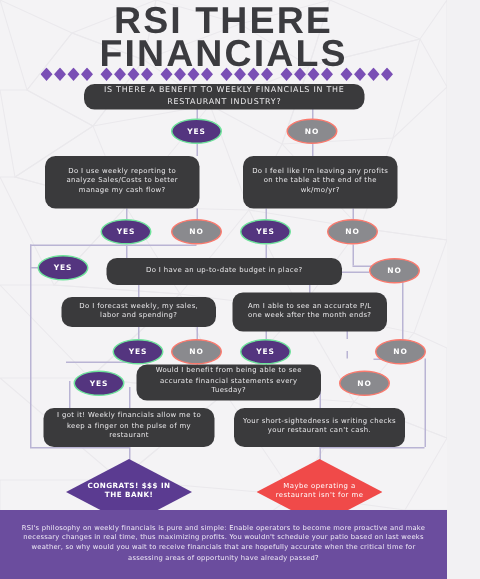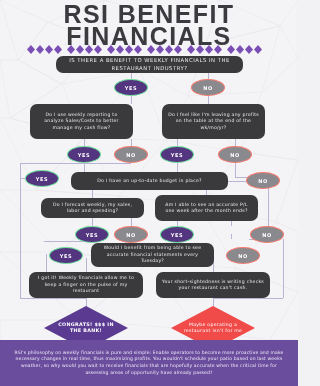--- a/index.html
+++ b/index.html
@@ -134,21 +134,21 @@
       <path d="M0,252 L60,252 L150,262 L80,320 Z"></path>
         <path d="M80,320 L150,262 L196,330 Z"></path>
       <path d="M196,330 L236,268 L298,292 L270,340 Z"></path>
       <path d="M0,320 L80,320 L120,386 L0,386 Z"></path>
         <path d="M120,386 L196,330 L230,386 Z"></path>
       <path d="M230,386 L270,340 L298,340 L298,386 Z"></path>
     </g>
   </svg>
 
   <div class="title">
-    <span>RSI BENEFIT</span>
+    <span>RSI THERE</span>
     <span class="l2">FINANCIALS</span>
   </div>
 
   <svg class="divider" viewBox="0 0 244 9">
     <g fill="#7a4fb5">
       <g transform="translate(0,0)">
         <path d="M4,0 L8,4.5 L4,9 L0,4.5 Z"></path>
           <path d="M13,0 L17,4.5 L13,9 L9,4.5 Z"></path>
         <path d="M22,0 L26,4.5 L22,9 L18,4.5 Z"></path>
           <path d="M31,0 L35,4.5 L31,9 L27,4.5 Z"></path>

